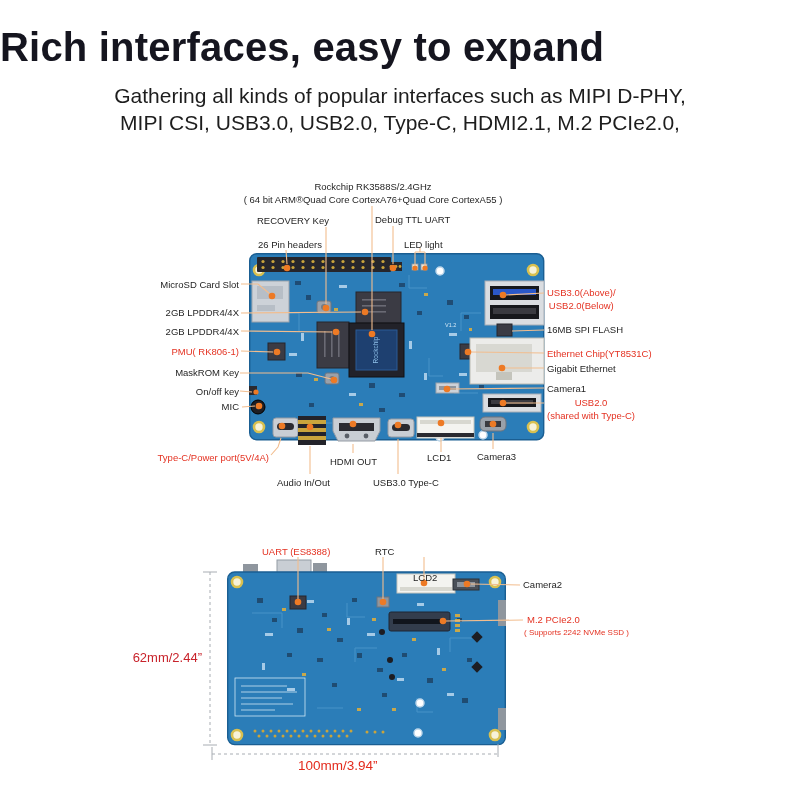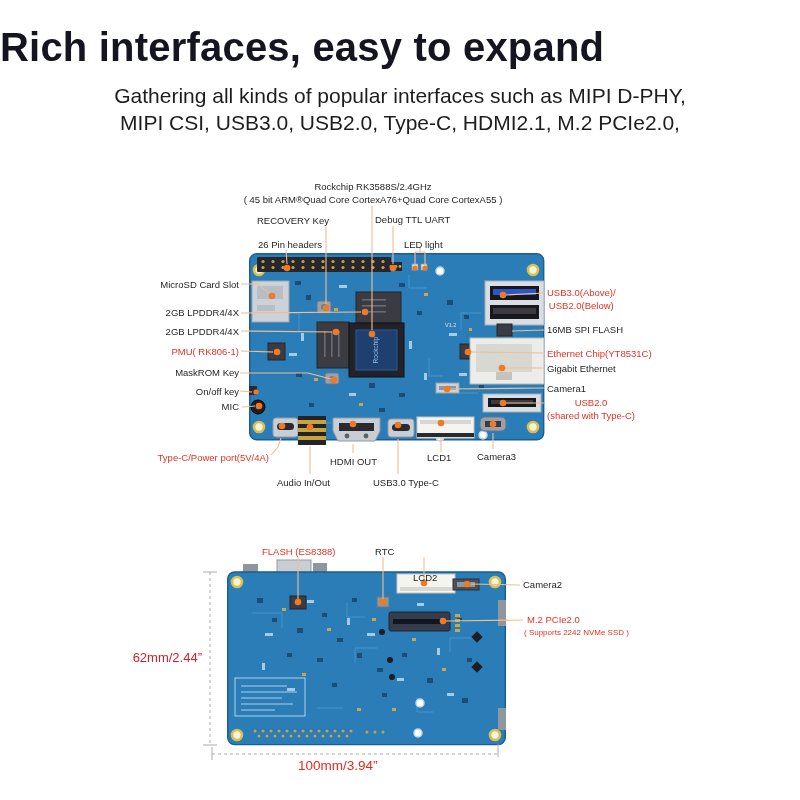--- a/index.html
+++ b/index.html
@@ -423,21 +423,21 @@
       <line x1="203" y1="572" x2="217" y2="572"></line>
       <line x1="203" y1="745" x2="217" y2="745"></line>
       <line x1="212" y1="754" x2="498" y2="754" stroke-dasharray="3,3"></line>
       <line x1="212" y1="747" x2="212" y2="760"></line>
       <line x1="498" y1="744" x2="498" y2="757"></line>
     </g>
   </svg>
 
   <div class="lbl soc-lbl" style="left:190px;top:180px;width:366px">
     <div>Rockchip RK3588S/2.4GHz</div>
-    <div>( 45 bit ARM®Quad Core CortexA76+Quad Core CortexA55 )</div>
+    <div>( 64 bit ARM®Quad Core CortexA76+Quad Core CortexA55 )</div>
   </div>
   <div class="lbl" style="left:257px;top:215px">RECOVERY Key</div>
   <div class="lbl" style="left:375px;top:214px">Debug TTL UART</div>
   <div class="lbl" style="left:258px;top:239px">26 Pin headers</div>
   <div class="lbl" style="left:404px;top:239px">LED light</div>
 
   <div class="lbl ra" style="right:561px;top:279px">MicroSD Card Slot</div>
   <div class="lbl ra" style="right:561px;top:307px">2GB LPDDR4/4X</div>
   <div class="lbl ra" style="right:561px;top:326px">2GB LPDDR4/4X</div>
   <div class="lbl ra red" style="right:561px;top:346px">PMU( RK806-1)</div>
@@ -458,21 +458,21 @@
     <div>(shared with Type-C)</div>
   </div>
 
   <div class="lbl ra red" style="right:531px;top:452px">Type-C/Power port(5V/4A)</div>
   <div class="lbl" style="left:330px;top:456px">HDMI OUT</div>
   <div class="lbl" style="left:277px;top:477px">Audio In/Out</div>
   <div class="lbl" style="left:373px;top:477px">USB3.0 Type-C</div>
   <div class="lbl" style="left:427px;top:452px">LCD1</div>
   <div class="lbl" style="left:477px;top:451px">Camera3</div>
 
-  <div class="lbl red" style="left:262px;top:546px">FLASH (ES8388)</div>
+  <div class="lbl red" style="left:262px;top:546px">UART (ES8388)</div>
   <div class="lbl" style="left:375px;top:546px">RTC</div>
   <div class="lbl" style="left:413px;top:572px">LCD2</div>
   <div class="lbl" style="left:523px;top:579px">Camera2</div>
   <div class="lbl red" style="left:527px;top:614px">M.2 PCIe2.0</div>
   <div class="lbl red" style="left:524px;top:627px;font-size:8px">( Supports 2242 NVMe SSD )</div>
 
   <div class="lbl dim ra" style="right:598px;top:652px">62mm/2.44”</div>
   <div class="lbl dimw" style="left:298px;top:760px;width:120px">100mm/3.94”</div>
 
 </div>

